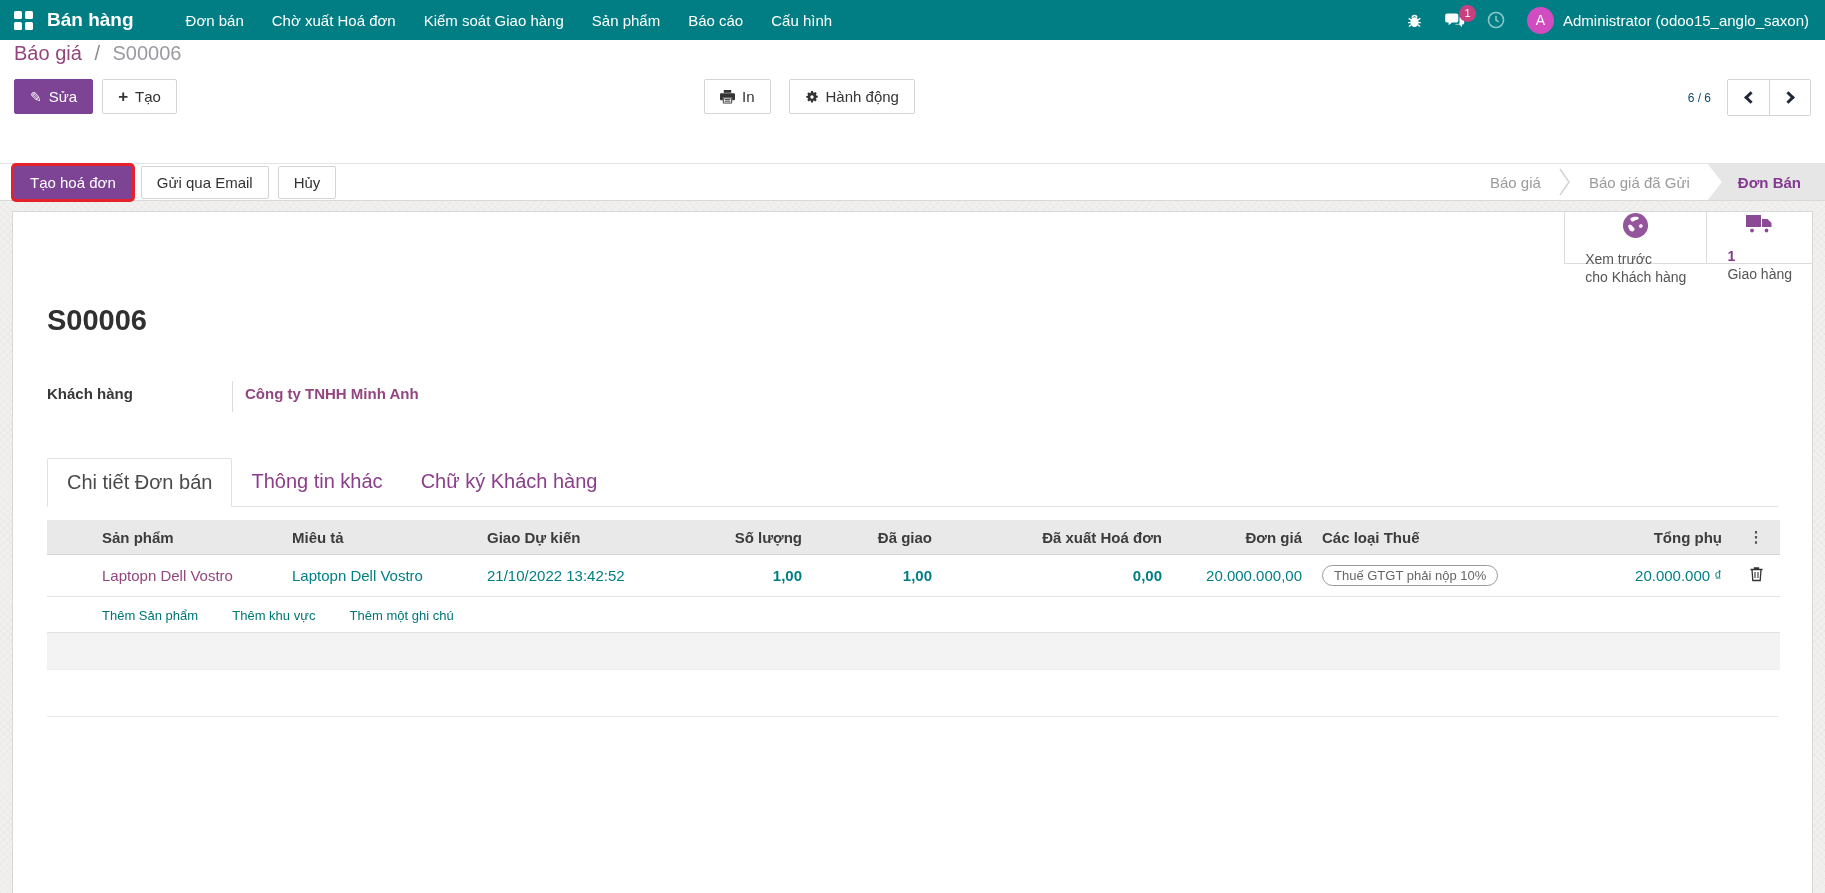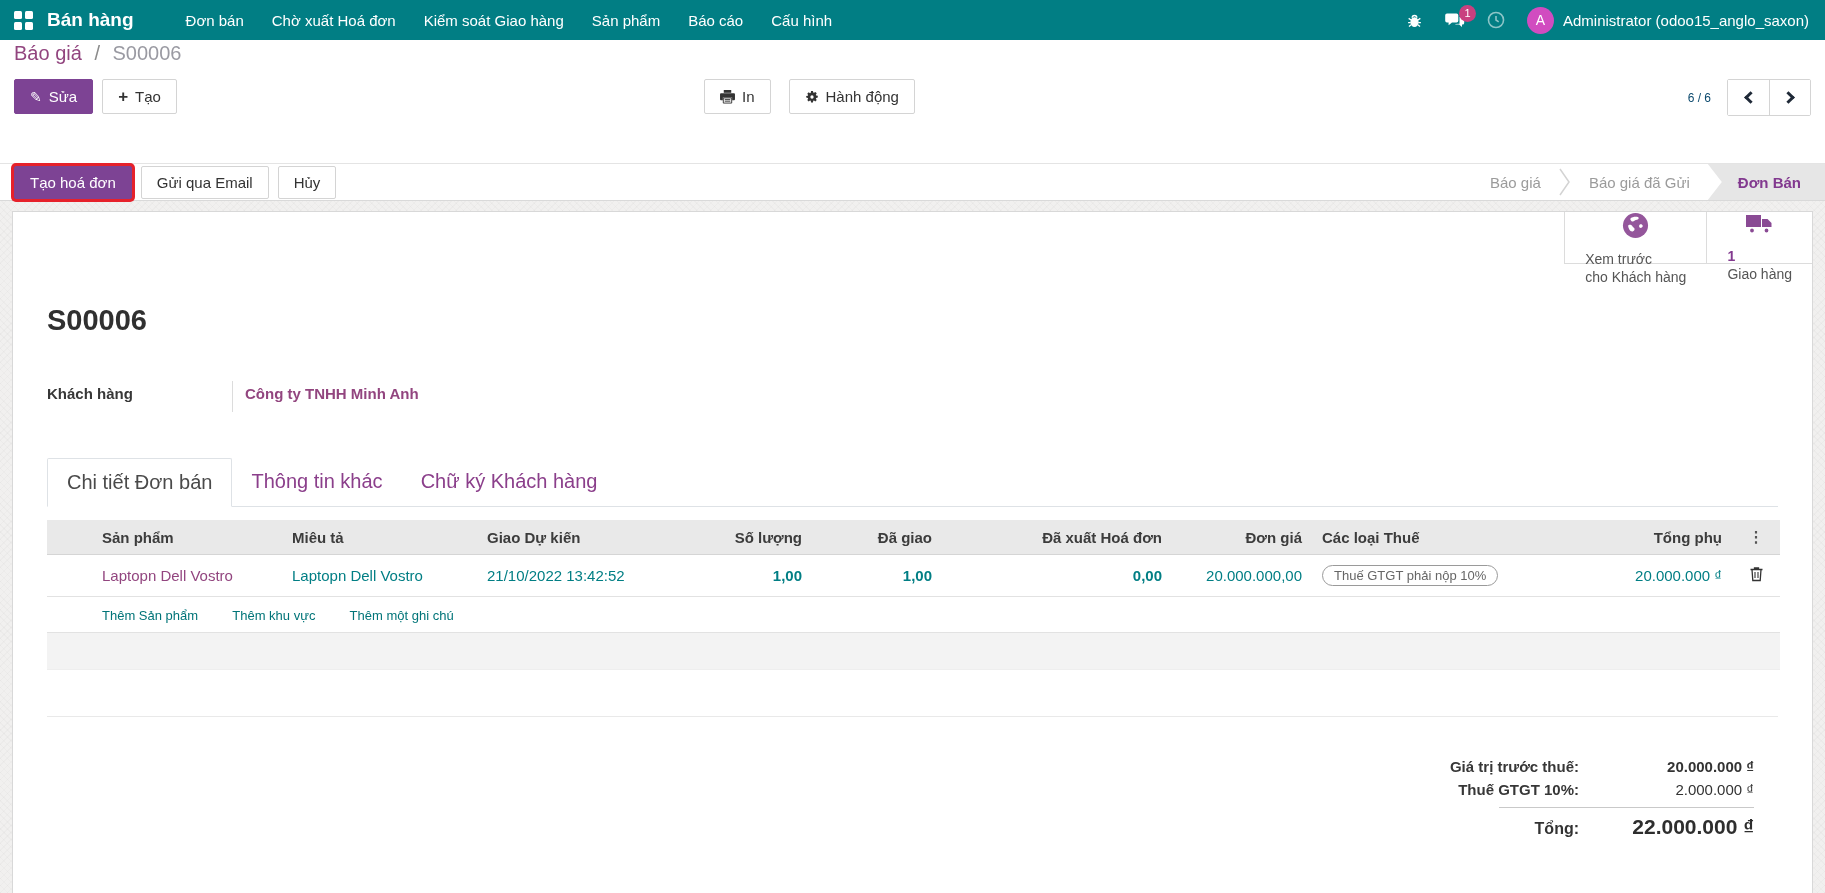--- a/index.html
+++ b/index.html
@@ -339,32 +339,17 @@
             </td>
           </tr>
           <tr class="band">
               <td colspan="11"></td>
             </tr>
         </tbody>
       </table>
 
       <div class="sheet-divider"></div>
 
-      <div class="totals">
-        <div class="t-row">
-          <span class="t-label">Giá trị trước thuế:</span>
-          <span class="t-value t-bold">20.000.000 ₫</span>
-        </div>
-        <div class="t-row">
-          <span class="t-label">Thuế GTGT 10%:</span>
-          <span class="t-value">2.000.000 ₫</span>
-        </div>
-        <div class="t-divider"></div>
-        <div class="t-row">
-          <span class="t-total-label">Tổng:</span>
-          <span class="t-total-value">22.000.000 ₫</span>
-        </div>
-      </div>
 
     </div>
   </div>
 
 </div>
 
 </body></html>

